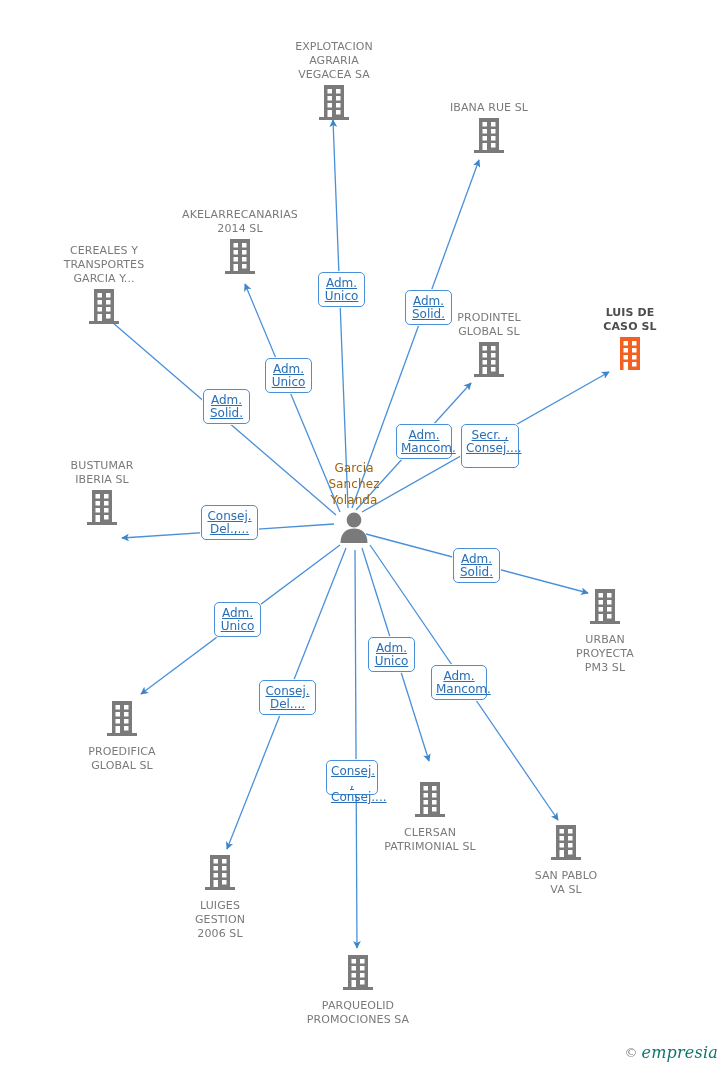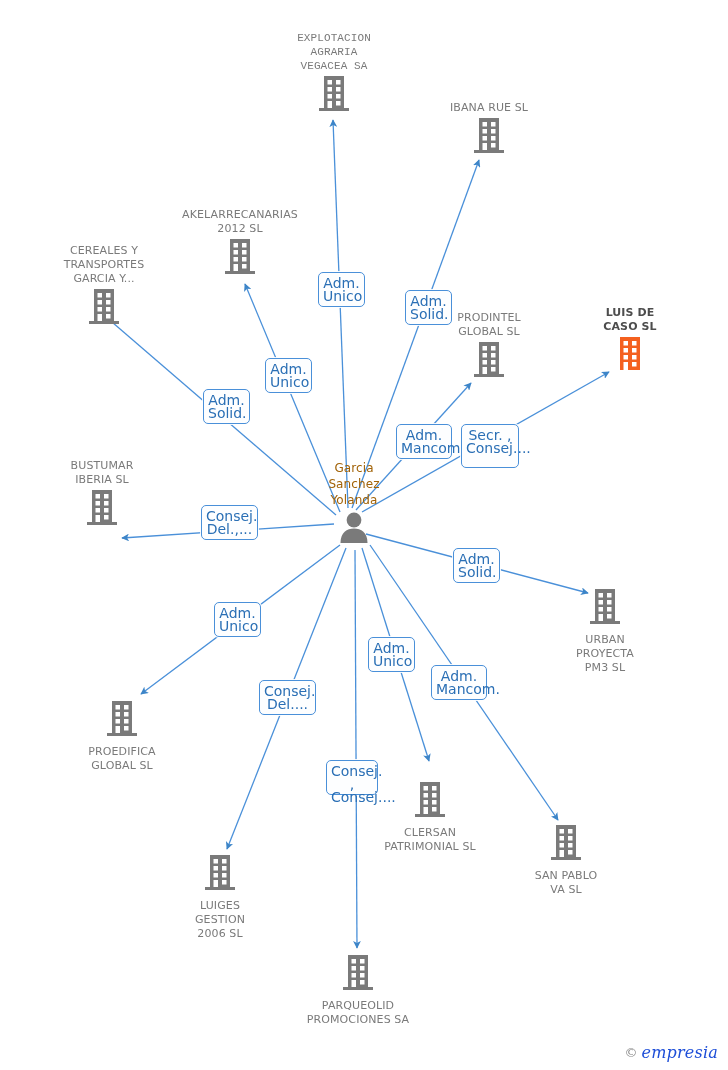--- a/index.html
+++ b/index.html
@@ -24,38 +24,39 @@
   
   .person-node .label{color:#a16207;font-size:12px;line-height:16px;}
 
   
   .chip{
     position:absolute;
     border:1.4px solid #4a90d9;
     border-radius:5px;
     background:#fdfeff;
     color:#2a6fb5;
-    font-size:14px;
+    font-size:12px;
     line-height:13px;
     text-align:center;
     padding:4px 4px;
     white-space:pre-line;
     box-sizing:border-box;
     box-shadow:0 0 0 1px rgba(255,255,255,.9);
+    text-decoration:underline;
   }
 
   
   #watermark{
     position:absolute;right:10px;bottom:8px;
     display:flex;align-items:center;gap:4px;
     font-size:15px;
   }
   #watermark .cmark{color:#8a8a8a;font-size:13px;}
   #watermark .brand{
-    color:#1d4ed8;font-style:italic;font-family:"DejaVu Serif",serif;
+    color:#0f766e;font-style:italic;font-family:"DejaVu Serif",serif;
     font-size:16px;letter-spacing:.2px;
   }
 </style>
 </head>
 <body>
 
 <div id="canvas">
 
   <svg class="edges" viewBox="0 0 728 1070" width="728" height="1070" aria-hidden="true">
     <defs>
@@ -74,21 +75,21 @@
         <line x1="366" y1="534" x2="588" y2="593" marker-end="url(#arrow)"></line>
         <line x1="340" y1="545" x2="141" y2="694" marker-end="url(#arrow)"></line>
         <line x1="346" y1="548" x2="227" y2="849" marker-end="url(#arrow)"></line>
         <line x1="355" y1="550" x2="357" y2="948" marker-end="url(#arrow)"></line>
         <line x1="362" y1="548" x2="429" y2="761" marker-end="url(#arrow)"></line>
         <line x1="370" y1="545" x2="558" y2="820" marker-end="url(#arrow)"></line>
       </g>
   </svg>
 
   <div id="node-layer">
-      <div class="node label-above" style="left: 334px; top: 31px; font-family: Liberation Mono, monospace;">
+      <div class="node label-above" style="left: 334px; top: 40px;">
         <span class="label">EXPLOTACION
 AGRARIA
 VEGACEA SA</span>
         <span class="icon"><svg width="32" height="38" viewBox="0 0 32 38">
             <rect x="6" y="1" width="20" height="33" fill="#7a7a7a"></rect>
             <rect x="9.5" y="5" width="4.5" height="4.5" fill="#ffffff"></rect>
             <rect x="18" y="5" width="4.5" height="4.5" fill="#ffffff"></rect>
             <rect x="9.5" y="12" width="4.5" height="4.5" fill="#ffffff"></rect>
             <rect x="18" y="12" width="4.5" height="4.5" fill="#ffffff"></rect>
             <rect x="9.5" y="19" width="4.5" height="4.5" fill="#ffffff"></rect>
@@ -125,21 +126,21 @@
             <rect x="18" y="12" width="4.5" height="4.5" fill="#ffffff"></rect>
             <rect x="9.5" y="19" width="4.5" height="4.5" fill="#ffffff"></rect>
             <rect x="18" y="19" width="4.5" height="4.5" fill="#ffffff"></rect>
             <rect x="9.5" y="26" width="4.5" height="8" fill="#ffffff"></rect>
             <rect x="18" y="26" width="4.5" height="4.5" fill="#ffffff"></rect>
             <rect x="1" y="33" width="30" height="3" fill="#7a7a7a"></rect>
           </svg></span>
       </div>
       <div class="node label-above" style="left: 240px; top: 208px;">
         <span class="label">AKELARRECANARIAS
-2012 SL</span>
+2014 SL</span>
         <span class="icon"><svg width="32" height="38" viewBox="0 0 32 38">
             <rect x="6" y="1" width="20" height="33" fill="#7a7a7a"></rect>
             <rect x="9.5" y="5" width="4.5" height="4.5" fill="#ffffff"></rect>
             <rect x="18" y="5" width="4.5" height="4.5" fill="#ffffff"></rect>
             <rect x="9.5" y="12" width="4.5" height="4.5" fill="#ffffff"></rect>
             <rect x="18" y="12" width="4.5" height="4.5" fill="#ffffff"></rect>
             <rect x="9.5" y="19" width="4.5" height="4.5" fill="#ffffff"></rect>
             <rect x="18" y="19" width="4.5" height="4.5" fill="#ffffff"></rect>
             <rect x="9.5" y="26" width="4.5" height="8" fill="#ffffff"></rect>
             <rect x="18" y="26" width="4.5" height="4.5" fill="#ffffff"></rect>

